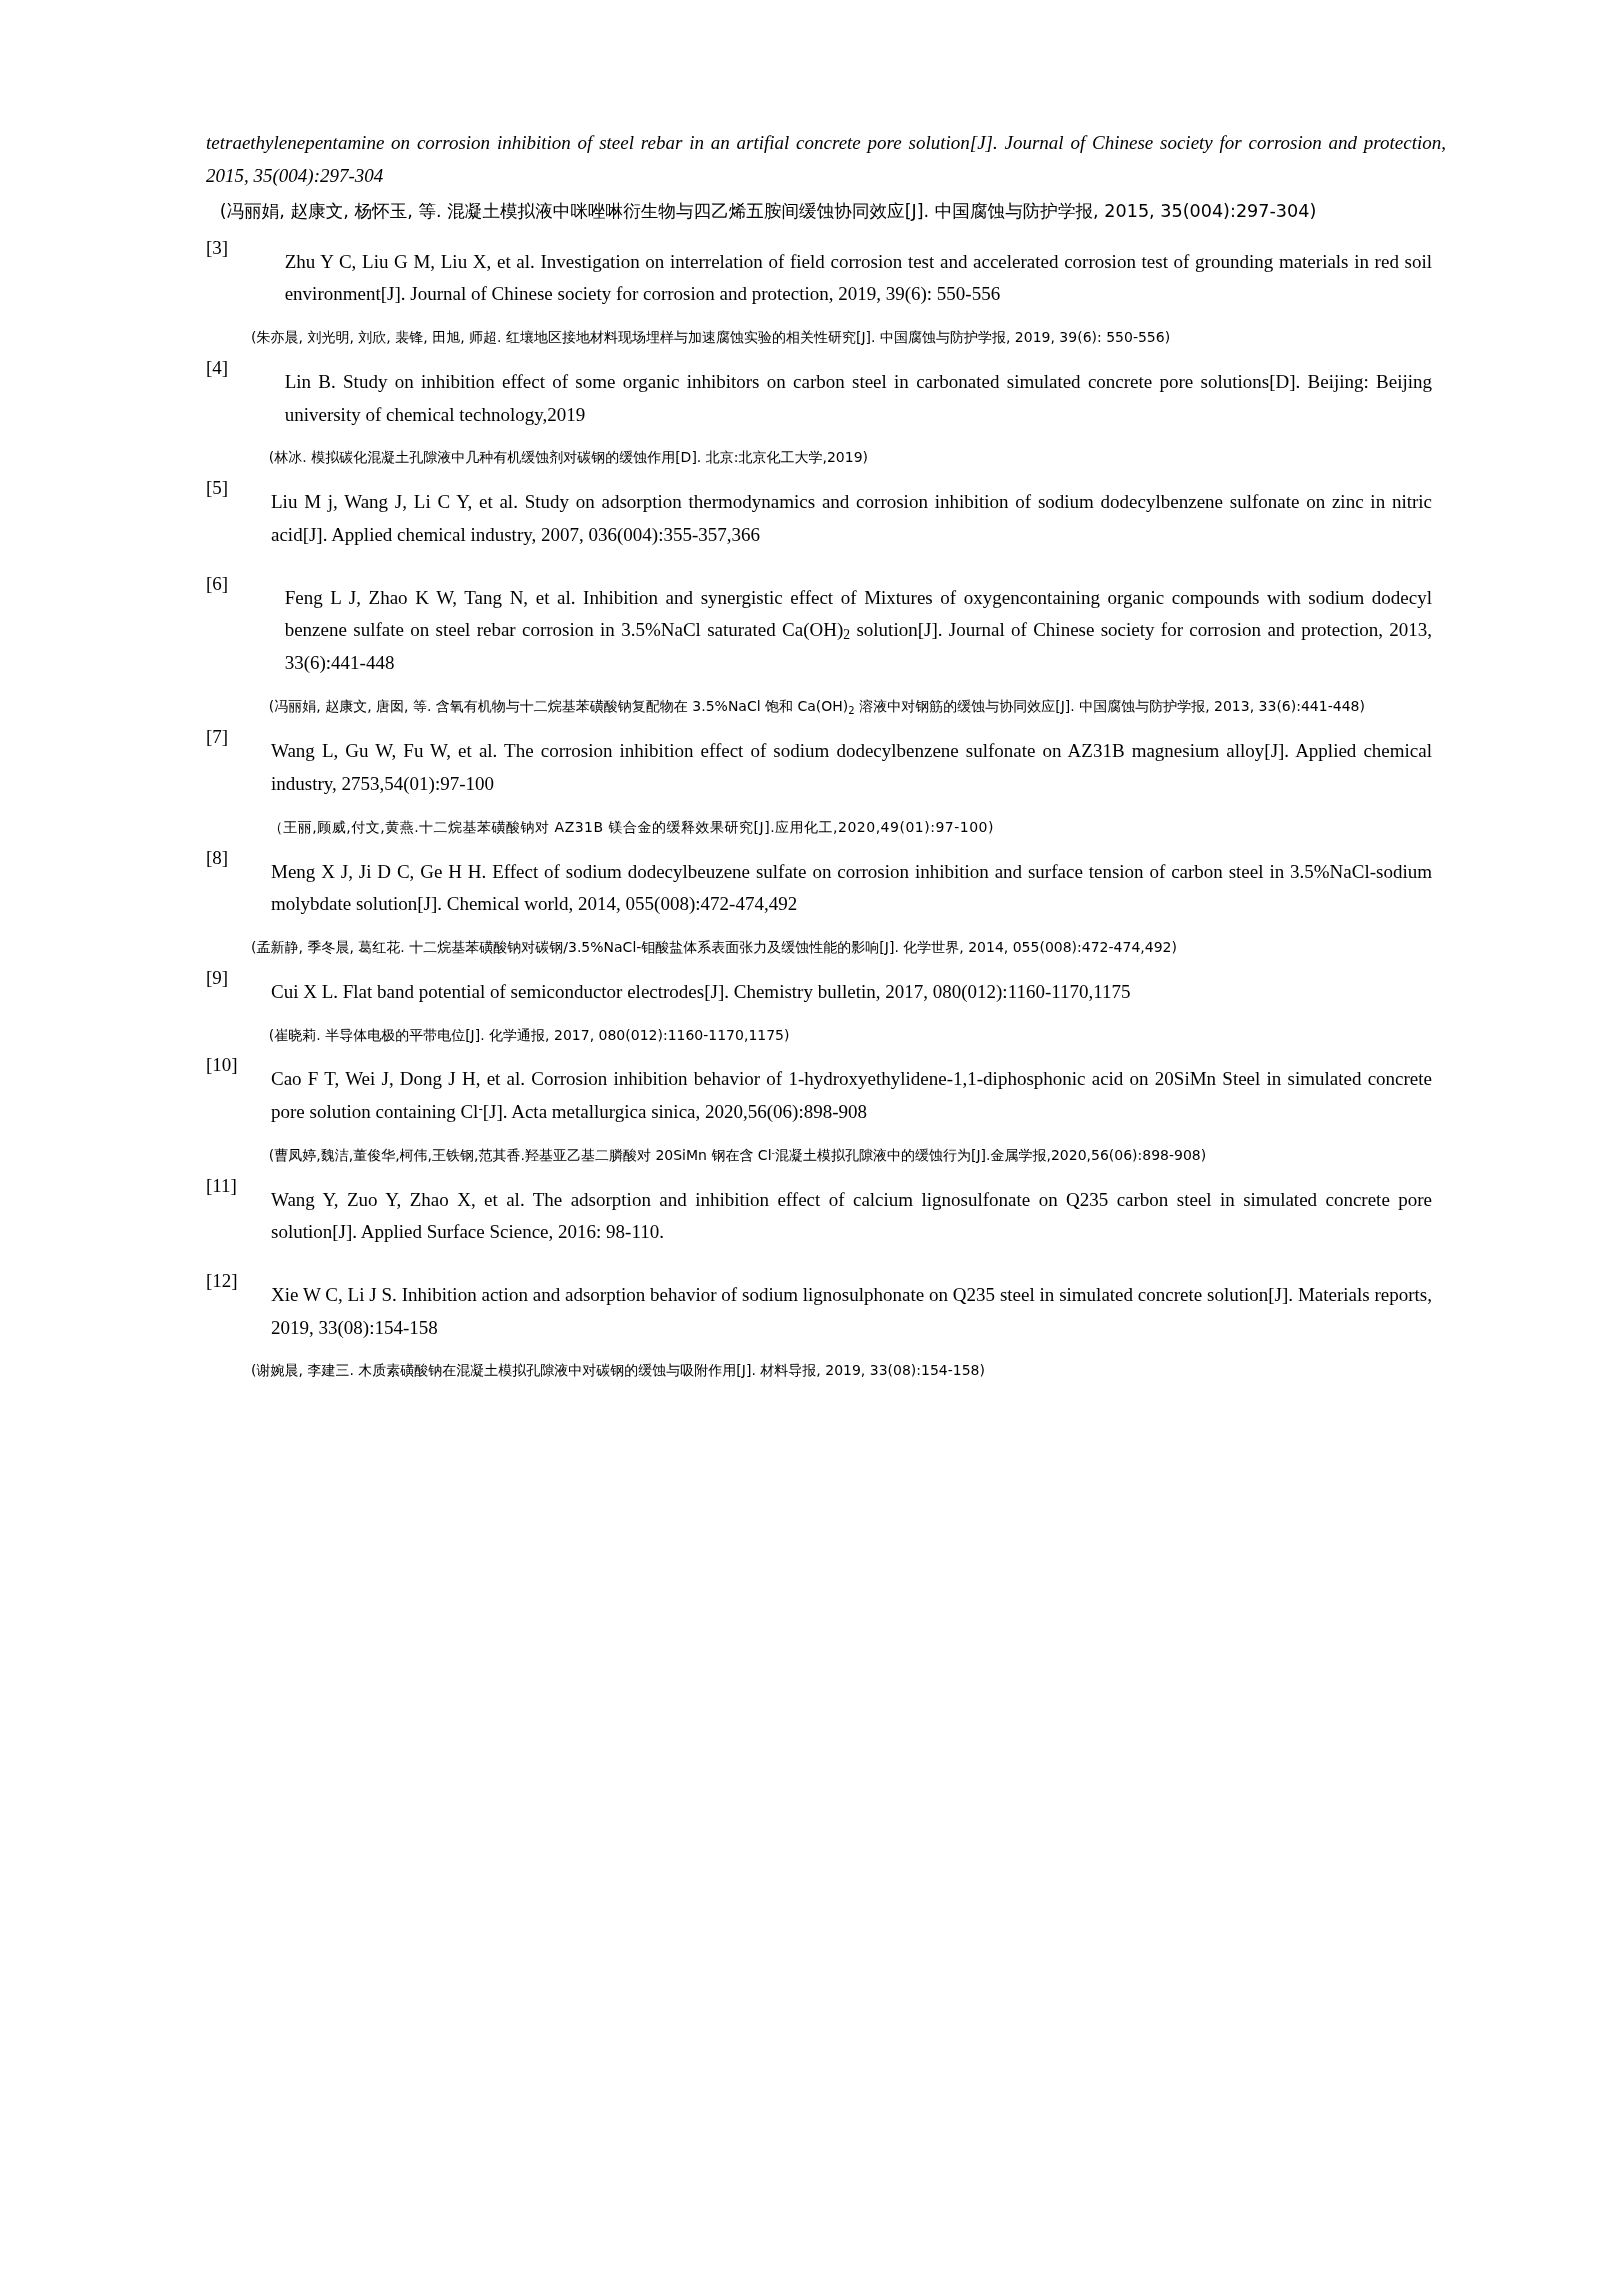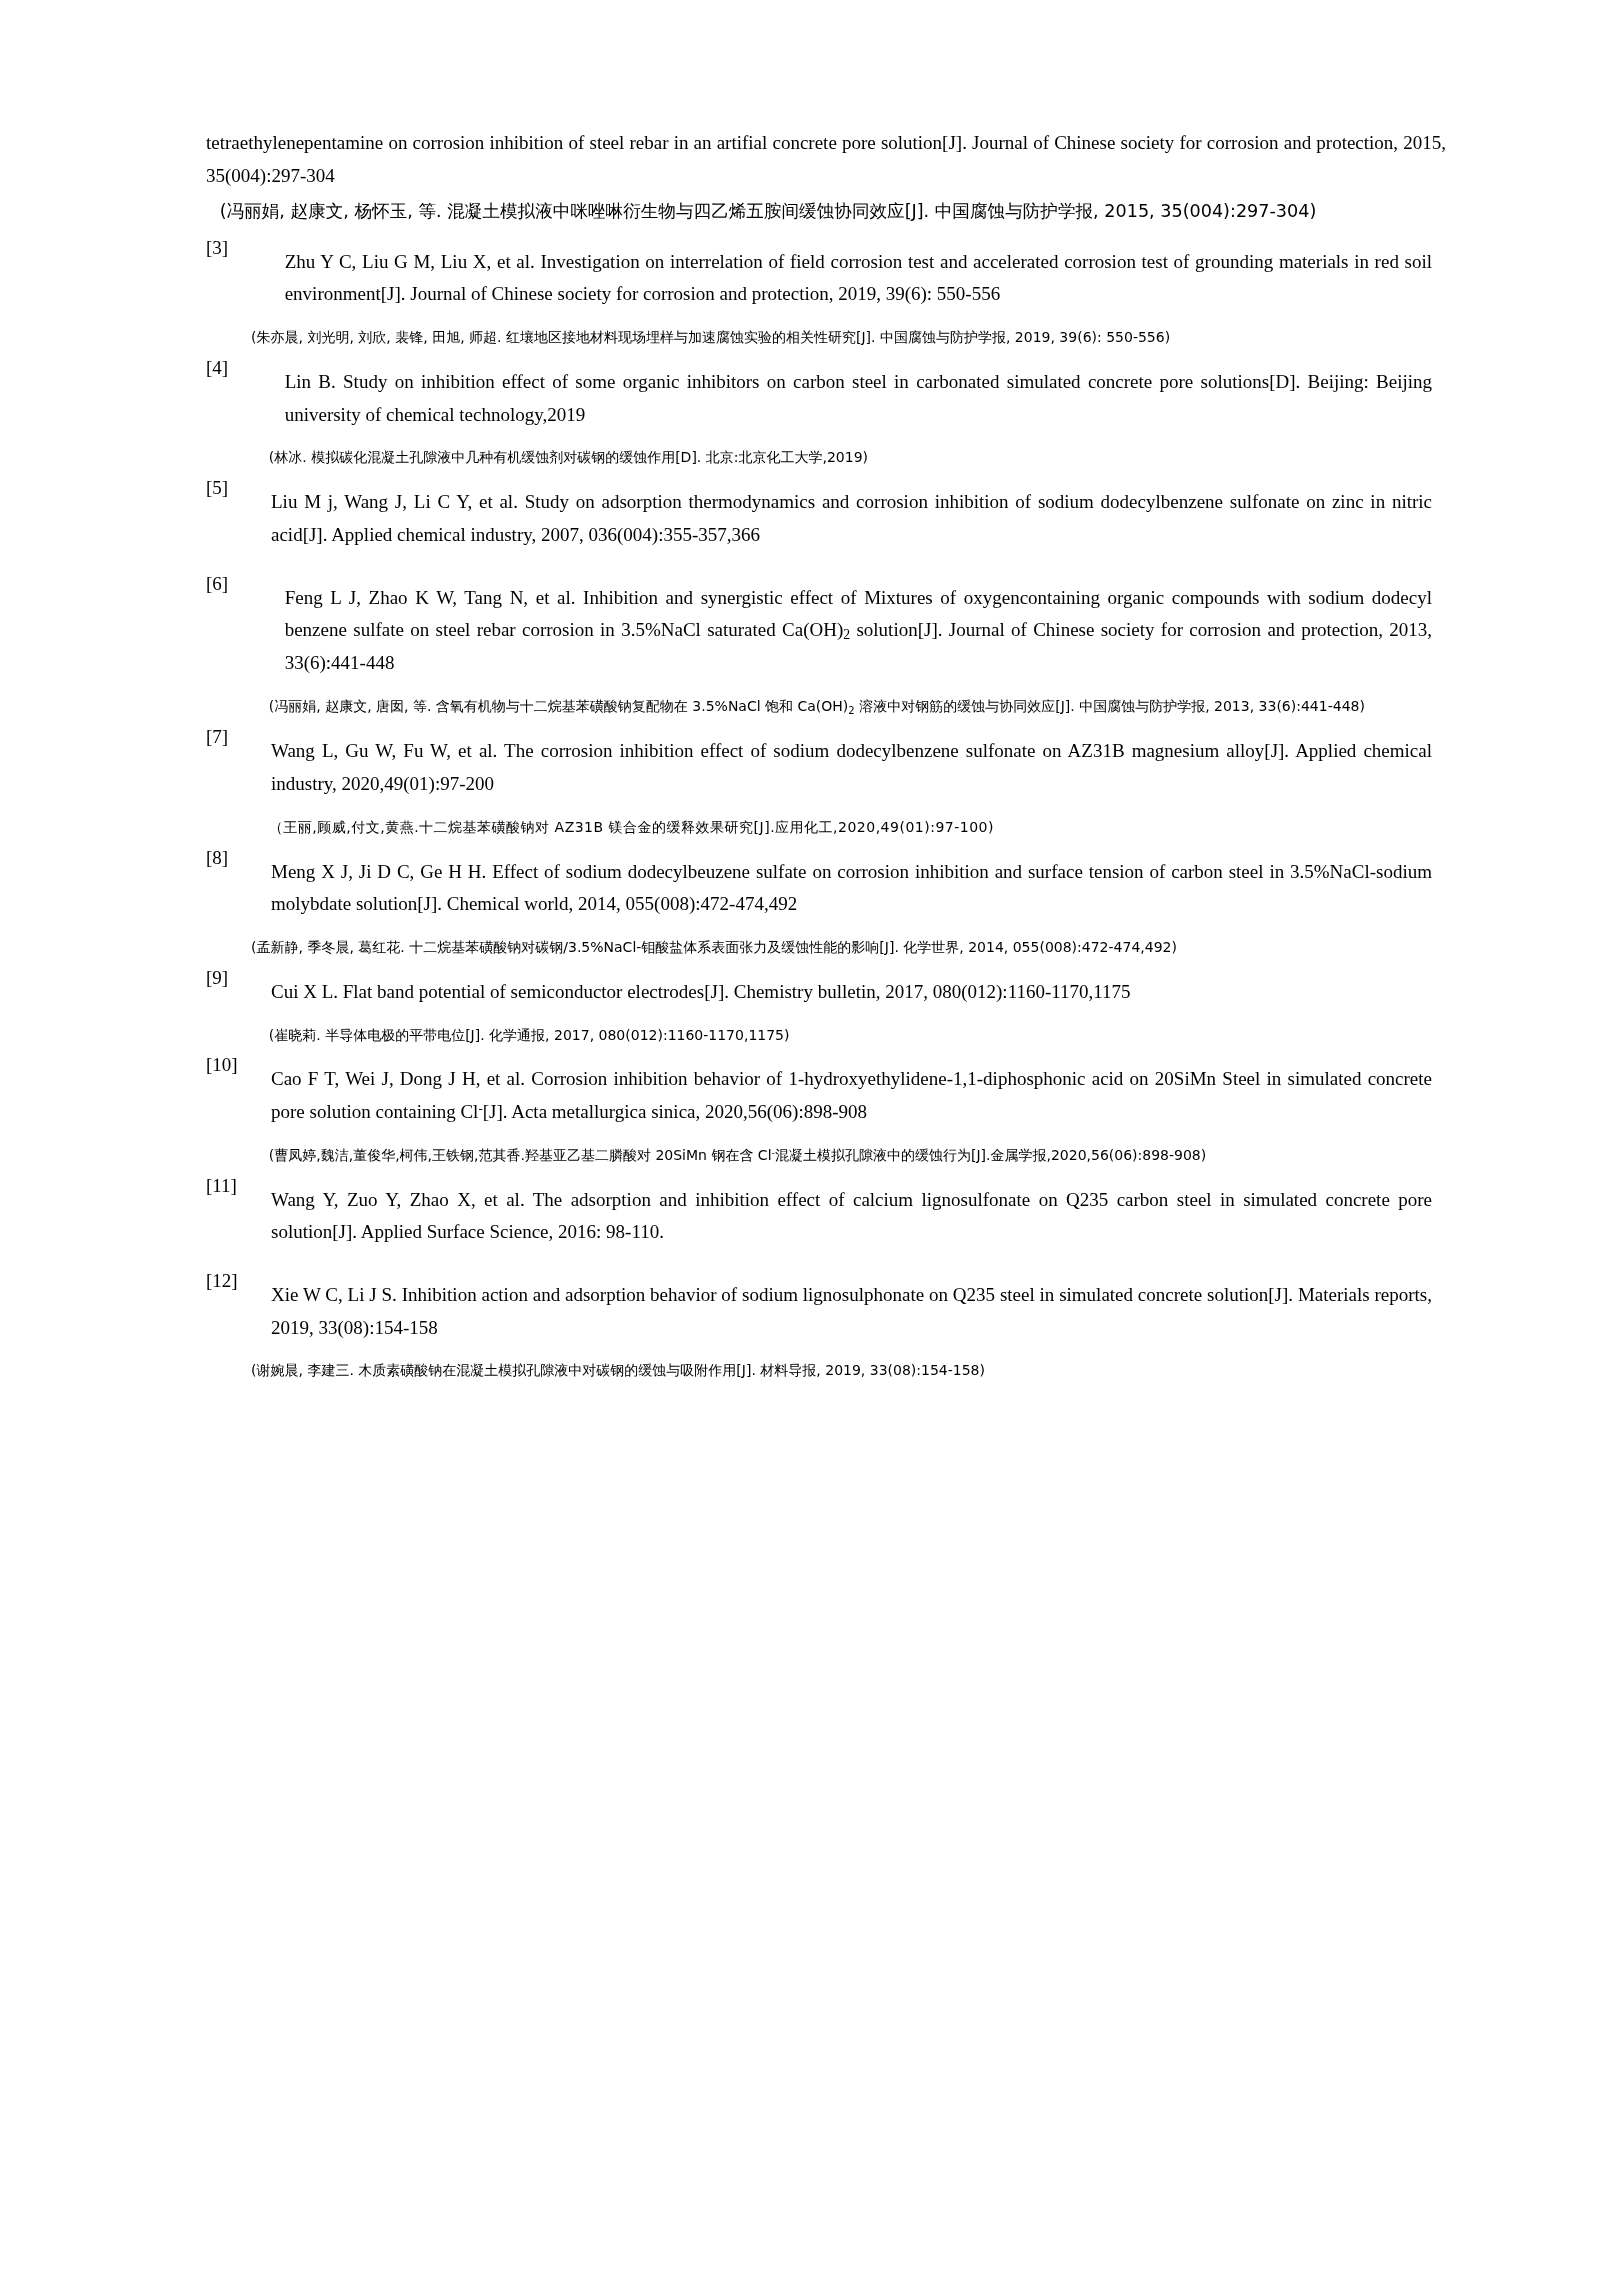--- a/index.html
+++ b/index.html
@@ -28,20 +28,21 @@
   }
   
   .cont-block {
     margin: 0 0 3.9px 0;
   }
   .cont-en {
     text-align: justify;
     text-justify: inter-word;
     margin: 0;
     padding: 0;
+    font-style: italic;
   }
   .cont-cn {
     text-align: justify;
     margin: 3.9px 0 0 0;
     padding-left: 13.7px;
     font-family: "DejaVu Sans", sans-serif;
     font-size: 17.6px;
     line-height: 1.8;
   }
   .entry {
@@ -133,21 +134,21 @@
       <div class="num">[6]</div>
       <div class="body">
         <p class="en indent-hang"><span>Feng L J, Zhao K W, Tang N, et al. Inhibition and synergistic effect of Mixtures of oxygencontaining organic compounds with sodium dodecyl benzene sulfate on steel rebar corrosion in 3.5%NaCl saturated Ca(OH)</span><sub>2</sub><span> solution[J]. Journal of Chinese society for corrosion and protection, 2013, 33(6):441-448</span></p>
         <p class="cn"><span>(冯丽娟, 赵康文, 唐囡, 等. 含氧有机物与十二烷基苯磺酸钠复配物在 3.5%NaCl 饱和 Ca(OH)</span><sub>2</sub><span> 溶液中对钢筋的缓蚀与协同效应[J]. 中国腐蚀与防护学报, 2013, 33(6):441-448)</span></p>
       </div>
     </div>
 
     <div class="entry">
       <div class="num">[7]</div>
       <div class="body">
-        <p class="en">Wang L, Gu W, Fu W, et al. The corrosion inhibition effect of sodium dodecylbenzene sulfonate on AZ31B magnesium alloy[J]. Applied chemical industry, 2020,49(01):97-200</p>
+        <p class="en">Wang L, Gu W, Fu W, et al. The corrosion inhibition effect of sodium dodecylbenzene sulfonate on AZ31B magnesium alloy[J]. Applied chemical industry, 2753,54(01):97-100</p>
         <p class="cn spaced">（王丽,顾威,付文,黄燕.十二烷基苯磺酸钠对 AZ31B 镁合金的缓释效果研究[J].应用化工,2020,49(01):97-100)</p>
       </div>
     </div>
 
     <div class="entry">
       <div class="num">[8]</div>
       <div class="body">
         <p class="en">Meng X J, Ji D C, Ge H H. Effect of sodium dodecylbeuzene sulfate on corrosion inhibition and surface tension of carbon steel in 3.5%NaCl-sodium molybdate solution[J]. Chemical world, 2014, 055(008):472-474,492</p>
         <p class="cn neg">(孟新静, 季冬晨, 葛红花. 十二烷基苯磺酸钠对碳钢/3.5%NaCl-钼酸盐体系表面张力及缓蚀性能的影响[J]. 化学世界, 2014, 055(008):472-474,492)</p>
       </div>

